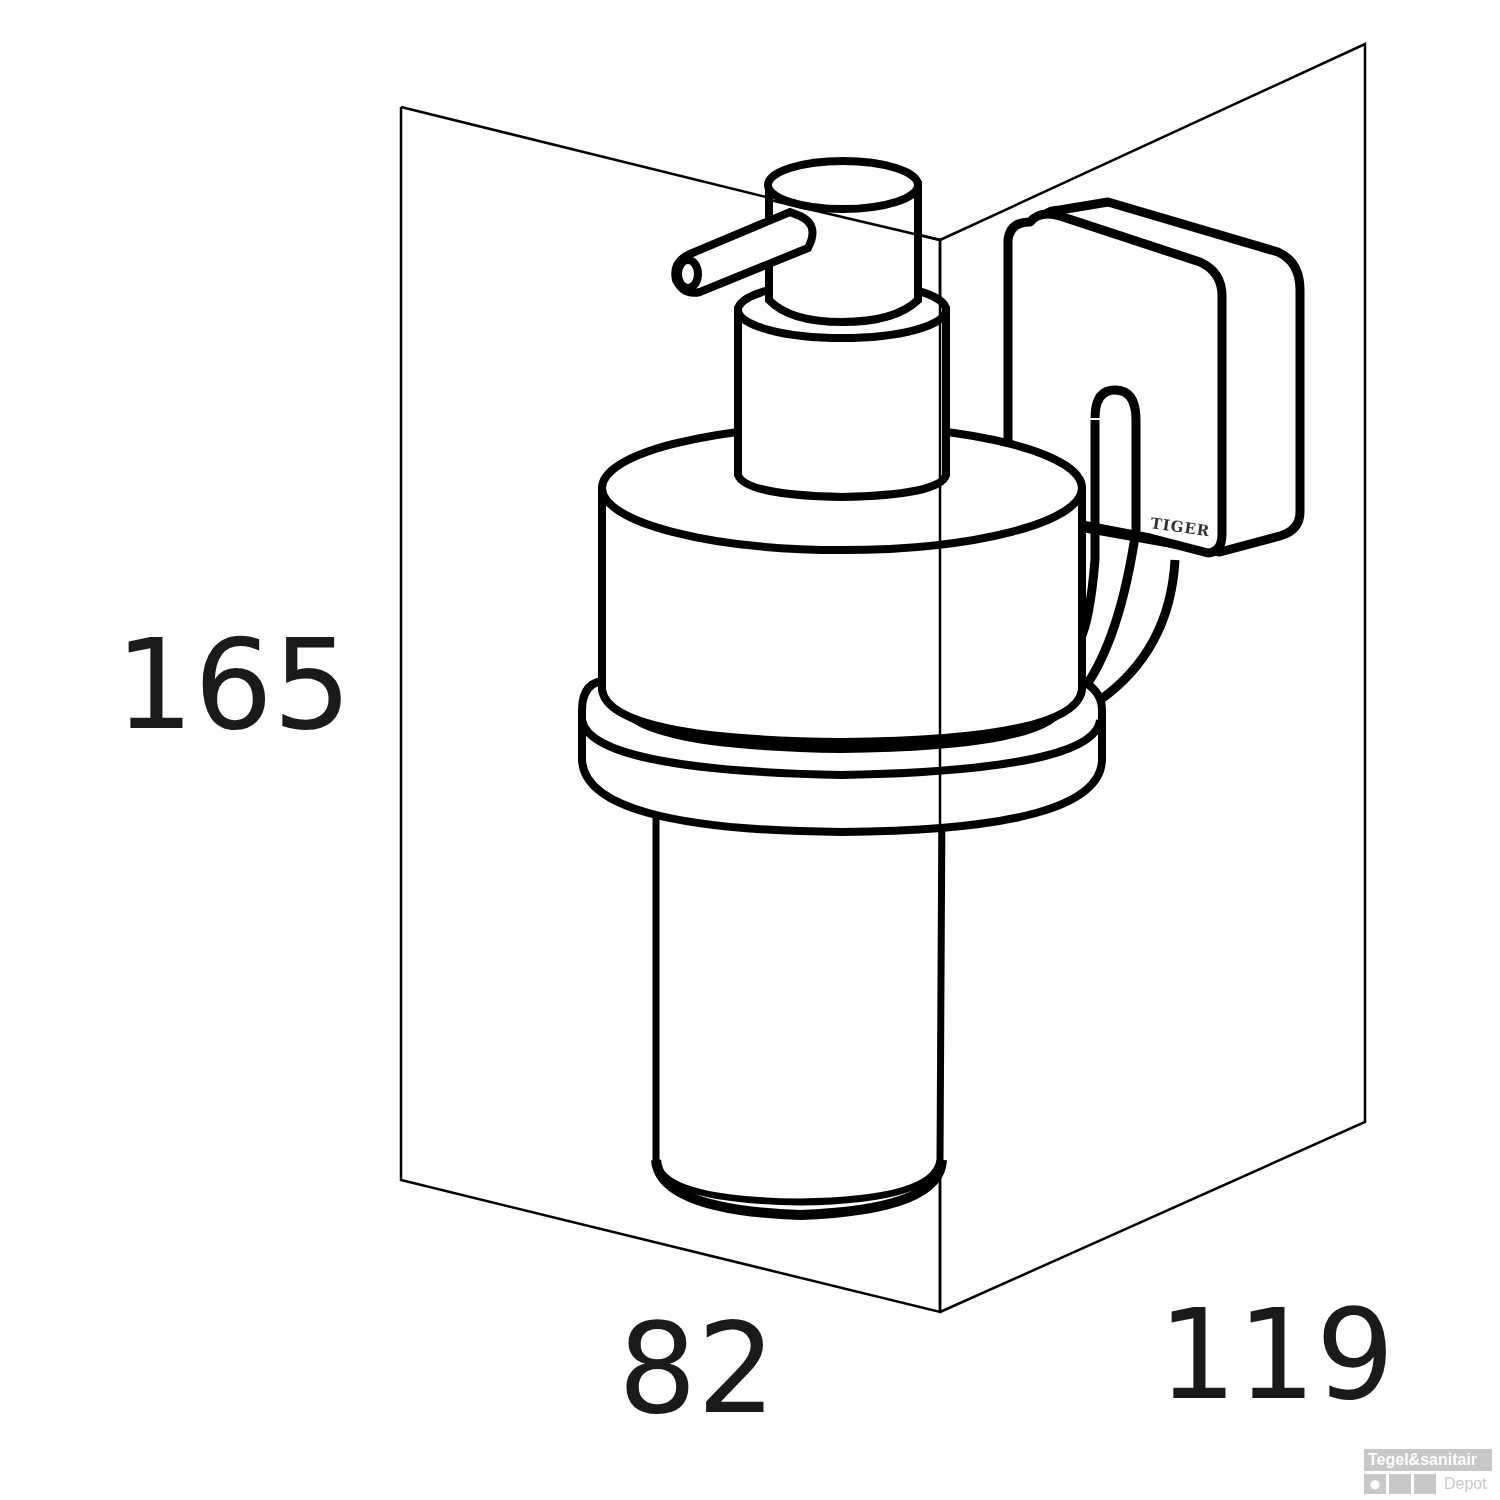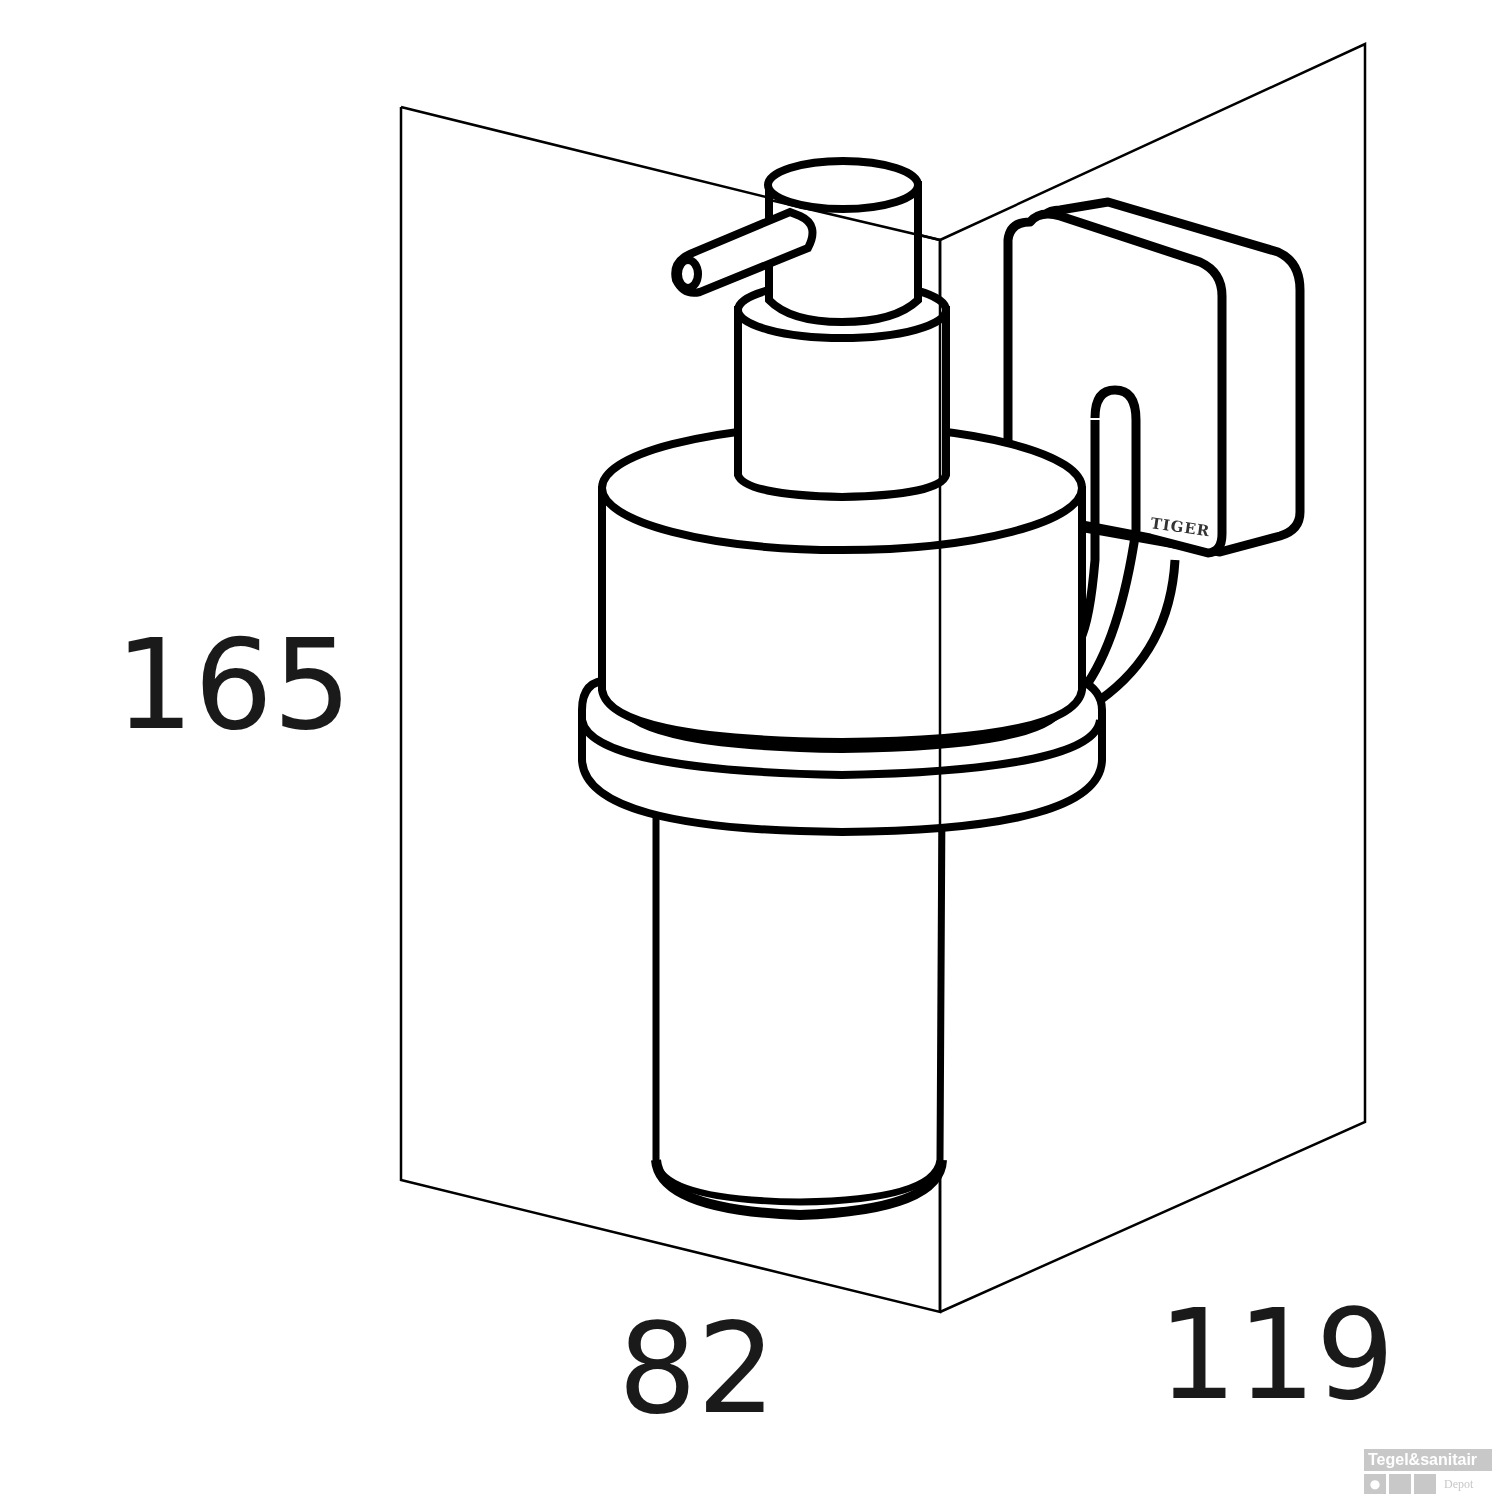--- a/index.html
+++ b/index.html
@@ -4,21 +4,21 @@
 <style>
   html, body { margin:0; padding:0; background:#ffffff; }
   body { width:1500px; height:1500px; position:relative; overflow:hidden; font-family:"DejaVu Sans", sans-serif; }
   svg { position:absolute; left:0; top:0; }
   .dim { font-family:"DejaVu Sans", sans-serif; font-size:124px; fill:#1a1a1a; }
   .brand-mark { font-family:"DejaVu Serif", serif; font-size:15px; fill:#333; font-weight:bold; letter-spacing:1px; }
   .wm { position:absolute; right:8px; bottom:6px; width:128px;padding-left:17px; }
   .wm-top { background:#c8c8c8; color:#fff; font-family:"Liberation Sans", sans-serif; font-weight:bold; font-size:16px; padding:1px 4px; line-height:20px; }
   .wm-row { display:flex; align-items:center; margin-top:3px; }
   .wm-box { width:22px; height:20px; background:#c8c8c8; margin-right:3px; color:#fff; font-size:12px; text-align:center; line-height:20px; }
-  .wm-depot { color:#c8c8c8; font-family:Liberation Serif, serif; font-size:12px; margin-left:5px; }
+  .wm-depot { color:#c8c8c8; font-family:Liberation Sans, sans-serif; font-size:16px; margin-left:5px; }
 </style>
 </head>
 <body>
 
 <svg width="1500" height="1500" viewBox="0 0 1500 1500">
 
   <g fill="none" stroke="#000" stroke-width="2.5">
     <polyline points="401,107 401,1180 940,1312 940,240 401,107"></polyline>
     <polyline points="940,240 1365,44 1365,1122 940,1312"></polyline>
   </g>

